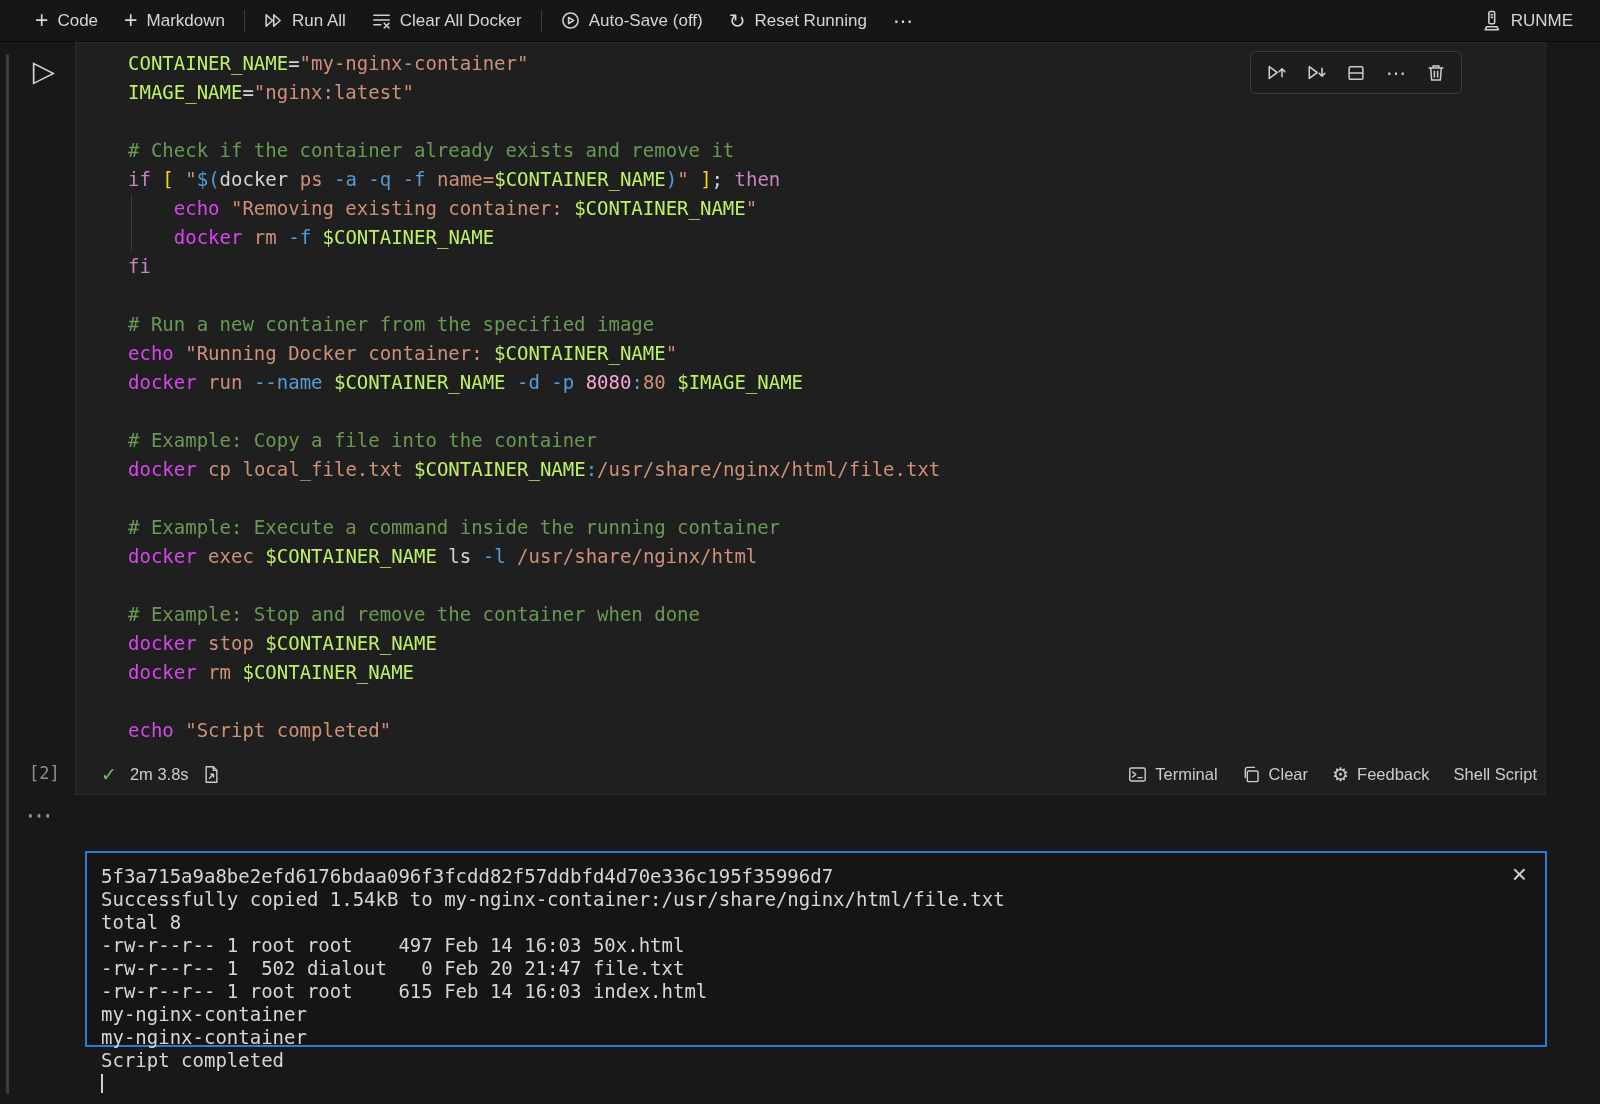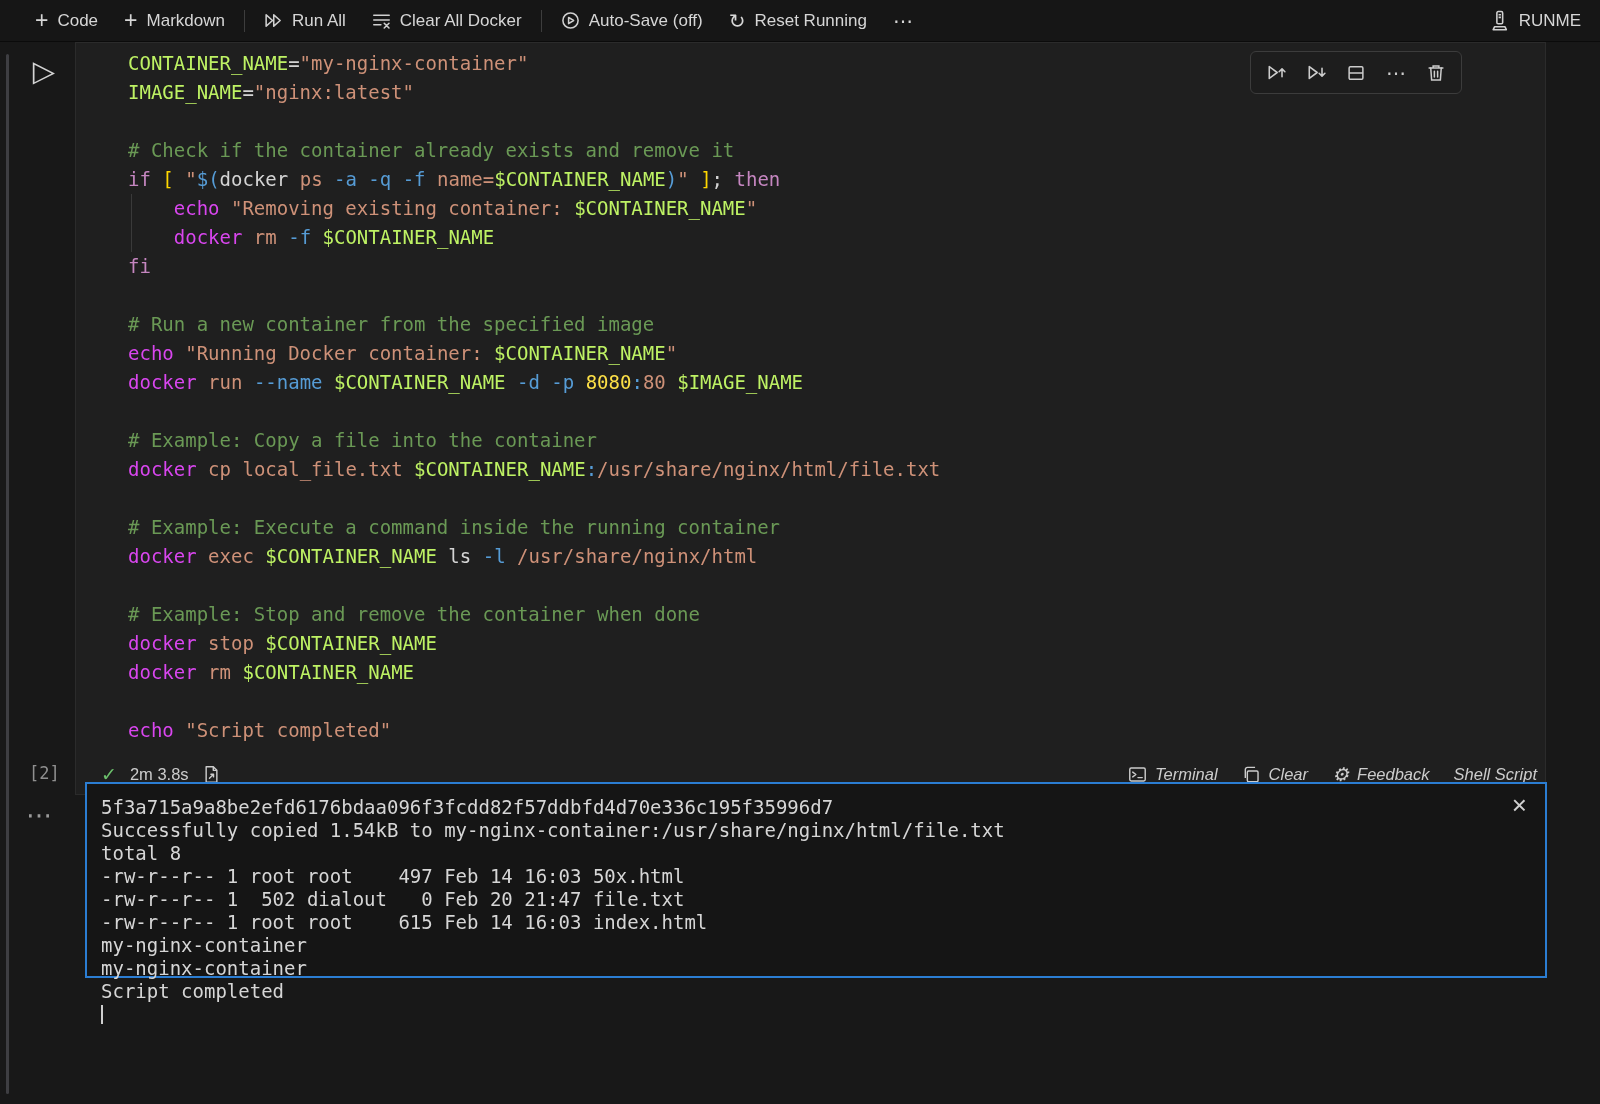--- a/index.html
+++ b/index.html
@@ -8,59 +8,59 @@
   .stage { position:absolute; left:0; top:0; width:1600px; height:1104px; background:#181818; }
 
   
   .topbar { position:absolute; left:0; top:0; width:1600px; height:42px; background:#161616;
             display:flex; align-items:center; color:#d6d6d6; font-size:17px;
             border-bottom:1px solid #0b0b0b; padding-left:22px; }
   .tb-item { display:flex; align-items:center; gap:9px; padding:0 13px; height:42px; cursor:pointer; white-space:nowrap; }
   .tb-sep { width:1px; height:22px; background:#3d3d3d; margin:0 6px; }
   .tb-plus { font-size:23px; font-weight:300; line-height:1; color:#d6d6d6; }
   .tb-glyph { font-size:20px; line-height:1; }
-  .tb-right { margin-left:auto; display:flex; align-items:center; gap:10px; padding-right:6px; }
+  .tb-right { margin-left:auto; display:flex; align-items:center; gap:10px; padding-right:14px; }
   .icon-svg { display:block; }
 
   
   .nb { position:absolute; left:0; top:42px; width:1600px; height:1062px; background:#181818; }
   .focusbar { position:absolute; left:6px; top:12px; width:3px; height:1040px; background:#3e3e42; border-radius:2px; }
   .run-cell { position:absolute; left:27px; top:12px; width:34px; height:34px; display:flex;
               align-items:center; justify-content:center; font-size:29px; color:#d4d4d4; cursor:pointer; }
 
   
   .editor { position:absolute; left:75px; top:0; width:1471px; height:753px; background:#1f1f1f;
             border:1px solid #2b2b2b; }
   .code { position:absolute; left:52px; top:6px; font-family:"DejaVu Sans Mono","Liberation Mono",monospace;
           font-size:19px; line-height:29px; white-space:pre; color:#d4d4d4; }
   .code-line { height:29px; }
   .indent-guide { position:absolute; left:55px; top:151px; width:1px; height:58px; background:#3a3a3a; }
   .tok-kw{color:#C586C0} .tok-cmd{color:#d946ef} .tok-sub{color:#CE9178} .tok-str{color:#CE9178}
-  .tok-var{color:#bef264} .tok-flag{color:#569CD6} .tok-num{color:#fde047} .tok-brk{color:#FFD700}
+  .tok-var{color:#bef264} .tok-flag{color:#569CD6} .tok-num{color:#f9a8d4} .tok-brk{color:#FFD700}
   .tok-pln{color:#D4D4D4} .tok-cmt{color:#6A9955}
 
   
   .cell-toolbar { position:absolute; top:8px; right:83px; height:43px; display:flex; align-items:center;
                   gap:6px; padding:0 8px; background:#1d1d1d; border:1px solid #3c3c3c; border-radius:6px; }
   .ct-btn { width:34px; height:34px; display:flex; align-items:center; justify-content:center; cursor:pointer;
             color:#cccccc; font-size:20px; }
 
   
   .statusbar { position:absolute; left:0; bottom:0; width:100%; height:40px; display:flex; align-items:center;
                padding:0 8px 0 25px; font-size:16.5px; color:#cccccc; }
   .sb-left { display:flex; align-items:center; gap:13px; }
   .sb-check { color:#6cc06c; font-size:19px; }
-  .sb-right { margin-left:auto; display:flex; align-items:center; gap:24px;font-style:italic; }
+  .sb-right { margin-left:auto; display:flex; align-items:center; gap:24px; }
   .sb-action { display:flex; align-items:center; gap:8px; cursor:pointer; white-space:nowrap; }
   .exec-count { position:absolute; left:29px; top:721px; font-family:"DejaVu Sans Mono","Liberation Mono",monospace;
                 font-size:17px; color:#8f8f8f; }
 
   
   .kebab { position:absolute; left:26px; top:758px; font-size:26px; color:#9a9a9a; cursor:pointer; letter-spacing:1px; }
-  .output { position:absolute; left:85px; top:740px; width:1462px; height:196px; background:#151515;
+  .output { position:absolute; left:85px; top:809px; width:1462px; height:196px; background:#151515;
             border:2px solid #2b7dd2; }
   .out-lines { position:absolute; left:14px; top:12px; font-family:"DejaVu Sans Mono","Liberation Mono",monospace;
                font-size:19px; line-height:23px; white-space:pre; color:#d6d6d6; }
   .out-line { height:23px; }
   .out-cursor { width:2px; height:19px; margin-top:2px; background:#cfcfcf; }
   .out-close { position:absolute; top:4px; right:14px; font-size:26px; color:#d0d0d0; cursor:pointer; line-height:1;
                padding:4px; }
 </style>
 </head>
 <body>

